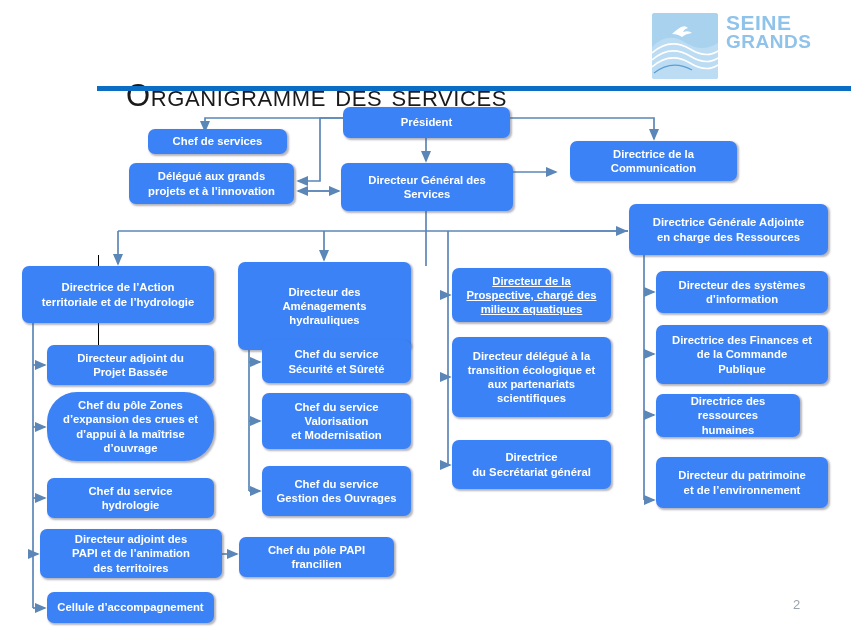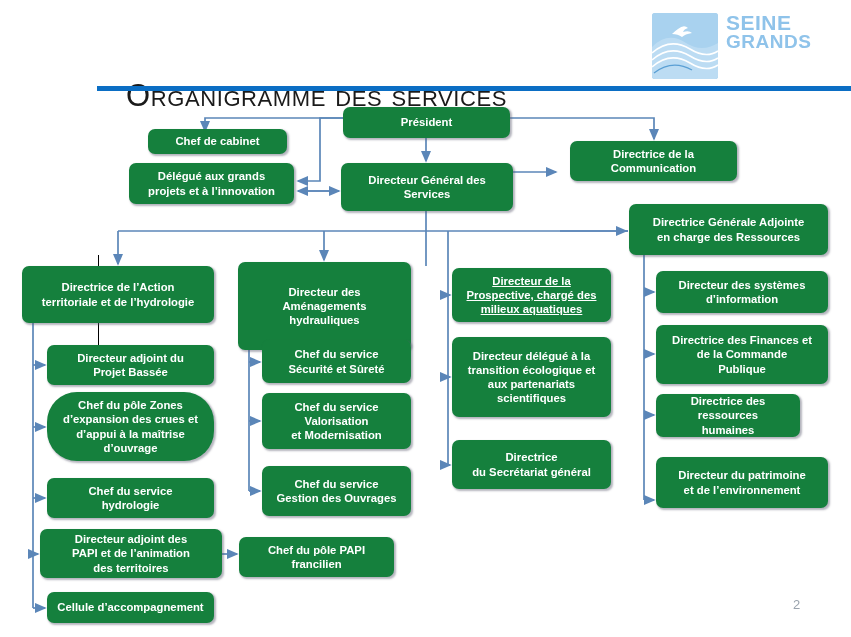--- a/index.html
+++ b/index.html
@@ -48,21 +48,21 @@
 
   
   .pagenum{
     position:absolute;left:793px;top:597px;
     font-size:13px;color:#9aa3ad;
   }
 
   
   .box{
     position:absolute;
-    background:#15803d;
+    background:#3b82f6;
     border-radius:7px;
     color:#ffffff;
     font-weight:700;
     font-size:11.3px;
     line-height:1.26;
     text-align:center;
     display:flex;
     align-items:center;
     justify-content:center;
     box-sizing:border-box;
@@ -164,21 +164,21 @@
     </g>
   </svg>
 
   <div class="blackline"></div>
 
   <div id="nodes">
       <div class="box" style="left: 343px; top: 107px; width: 167px; height: 31px;">
         <span>Président</span>
       </div>
       <div class="box" style="left: 148px; top: 129px; width: 139px; height: 25px;">
-        <span>Chef de cabinet</span>
+        <span>Chef de services</span>
       </div>
       <div class="box" style="left: 129px; top: 163px; width: 165px; height: 41px;">
         <span>Délégué aux grands<br>projets et à l’innovation</span>
       </div>
       <div class="box" style="left: 341px; top: 163px; width: 172px; height: 48px;">
         <span>Directeur Général des<br>Services</span>
       </div>
       <div class="box" style="left: 570px; top: 141px; width: 167px; height: 40px;">
         <span>Directrice de la<br>Communication</span>
       </div>

